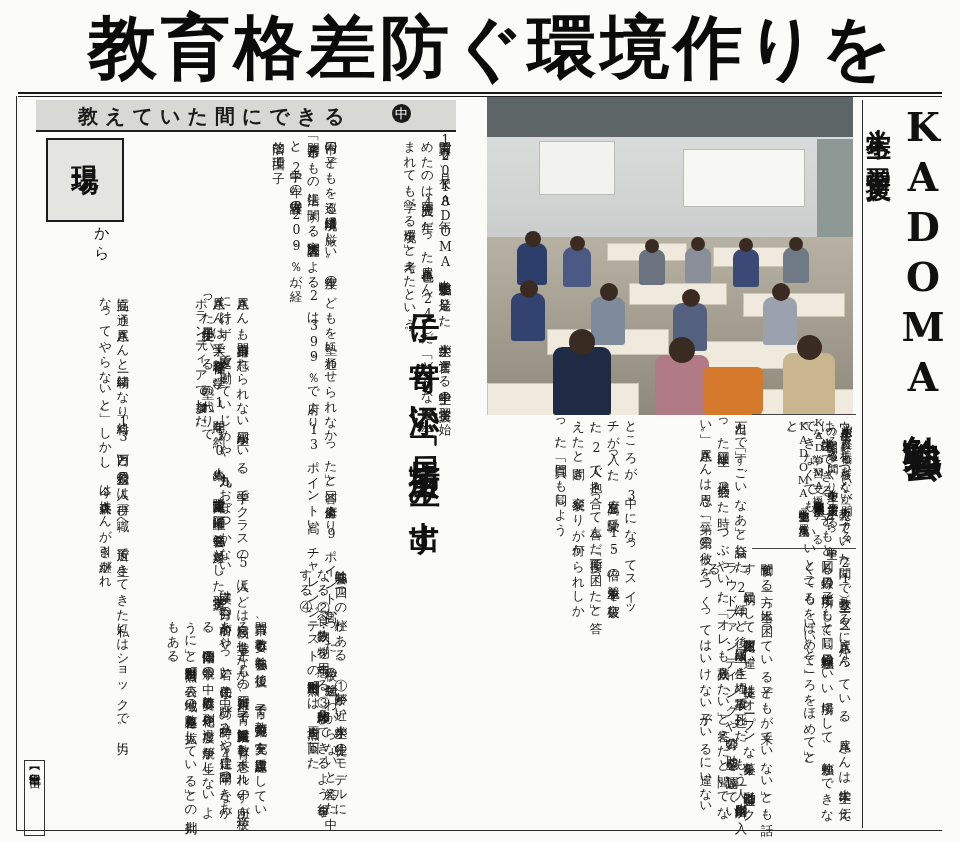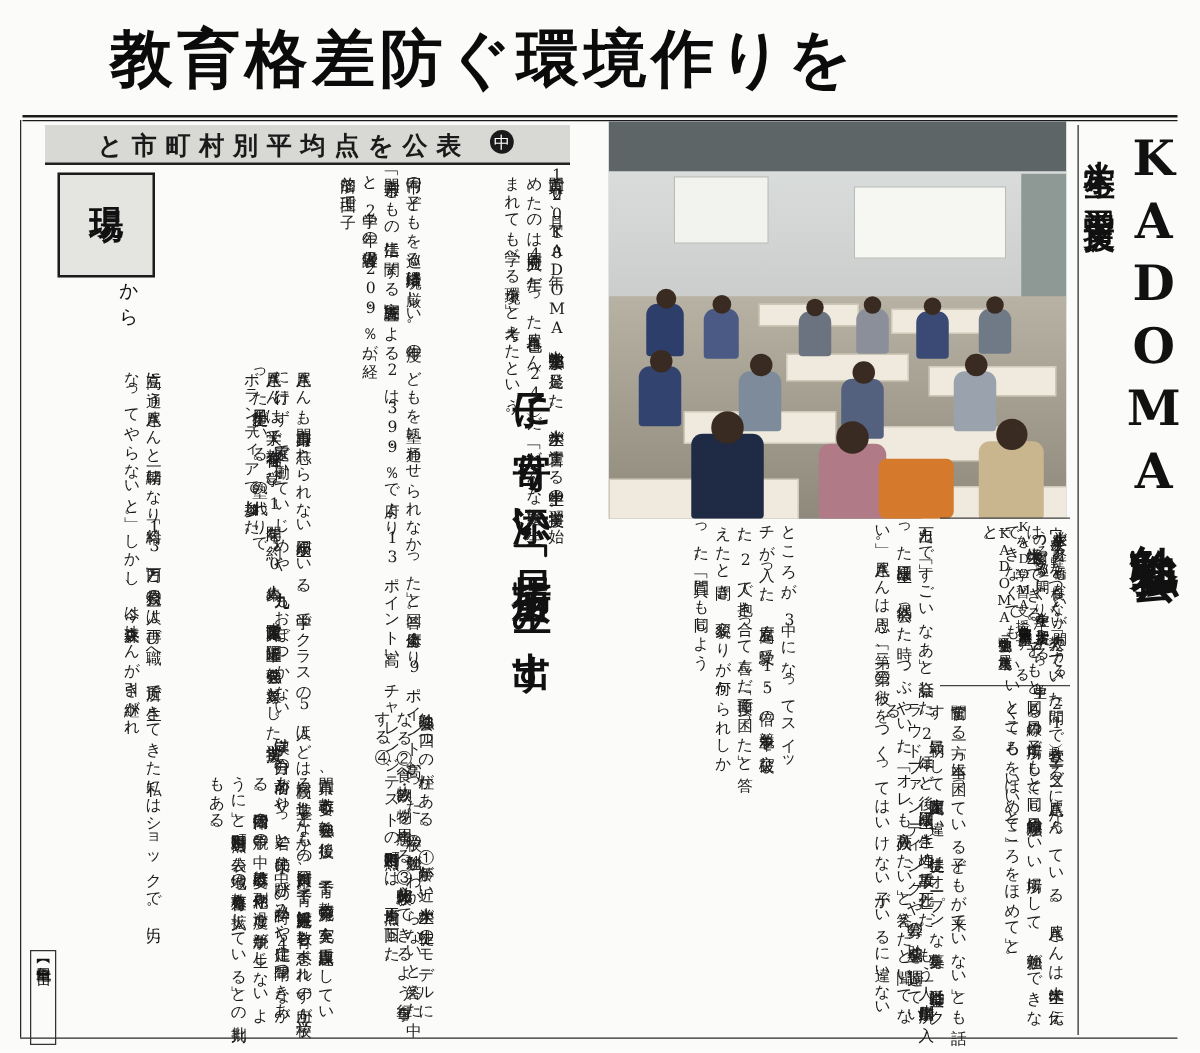--- a/index.html
+++ b/index.html
@@ -21,21 +21,21 @@
     background: #fbfbf9;
   }
 
   
   .headline {
     position: absolute;
     left: 88px;
     top: 6px;
     width: 790px;
     height: 82px;
-    font-size: 50px;
+    font-size: 69px;
     line-height: 82px;
     font-weight: bold;
     letter-spacing: 4px;
     white-space: nowrap;
     color: #0b0b0b;
     font-family: "DejaVu Serif", serif;
   }
   .rule-top {
     position: absolute;
     left: 18px;
@@ -316,21 +316,21 @@
 <div class="page">
 
   <div class="headline">教育格差防ぐ環境作りを</div>
   <div class="rule-top"></div>
   <div class="rule-top2"></div>
   <div class="frame-left"></div>
   <div class="frame-bottom"></div>
   <div class="sep-v" style="left:862px;"></div>
 
   <div class="kicker"></div>
-  <div class="kicker-text">と市町村別平均点を公表</div>
+  <div class="kicker-text">教えていた間にできる</div>
   <div class="kicker-mark">中</div>
 
   <div class="genba">
     <span>現場</span>
   </div>
   <div class="genba-kara">から</div>
 
   <div class="photo">
     <div class="wall"></div>
     <div class="wall-dark"></div>

